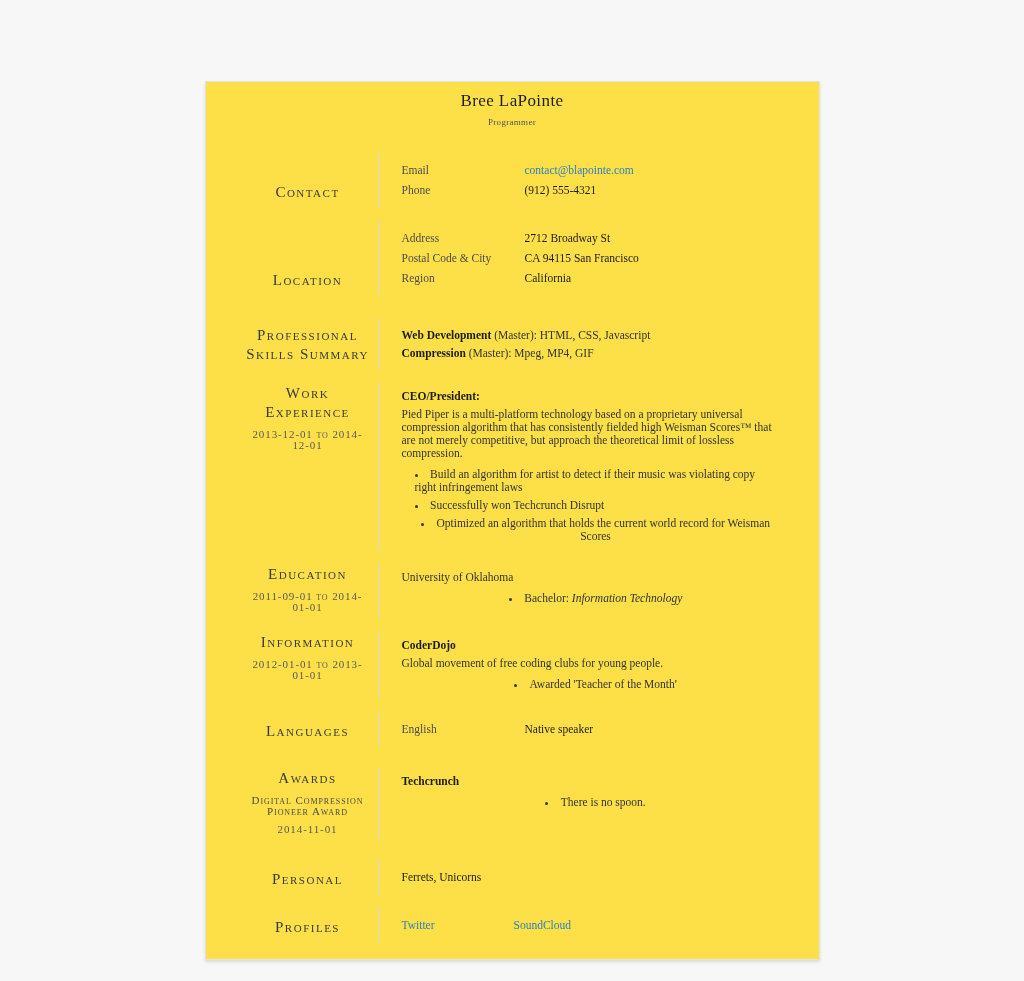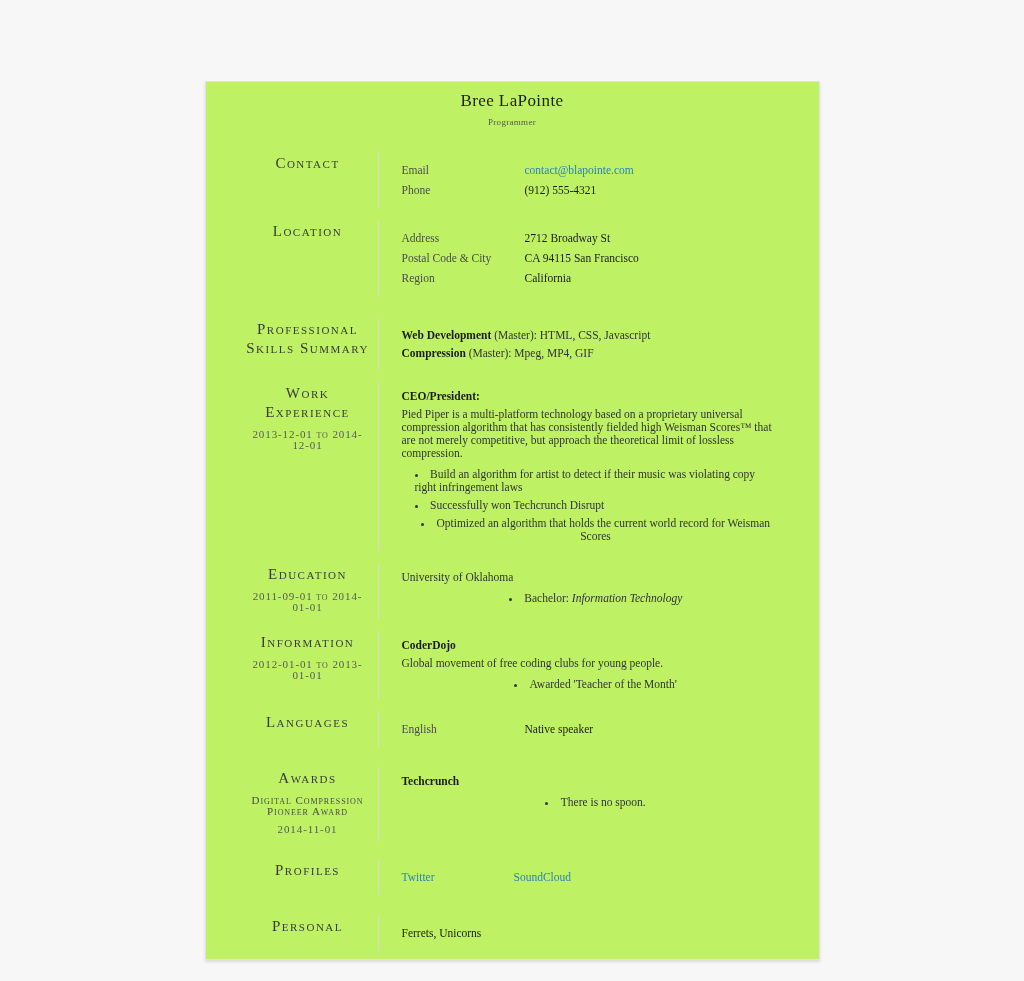--- a/index.html
+++ b/index.html
@@ -7,21 +7,21 @@
     margin: 0; padding: 0;
     width: 1024px; height: 981px;
     background: #f7f7f7;
     font-family: "Liberation Serif", "DejaVu Serif", serif;
     overflow: hidden;
   }
   .card {
     width: 615px;
     height: 879px;
     margin: 81px auto 0;
-    background: #bef264;
+    background: #fde047;
     border: 1px solid #e3e3e3;
     box-shadow: 0 2px 3px rgba(0,0,0,0.12);
     padding-top: 8px;
     overflow: hidden;
   }
   
   .header { text-align: center; margin-bottom: 24px; }
   .name { font-size: 17px; line-height: 22px; color: #1f1f1f; letter-spacing: 0.4px; }
   .job-label { font-size: 9px; line-height: 12px; color: #555; margin-top: 4px; letter-spacing: 0.3px; }
 
@@ -31,21 +31,21 @@
   .section.gap-md  { margin-bottom: 20px; }
   .section.gap-sm2 { margin-bottom: 18px; }
 
   .sec-left {
     width: 172px; flex-shrink: 0;
     padding: 2px 8px 6px 40px;
     text-align: center;
     display: flex; flex-direction: column;
     justify-content: flex-start; align-items: center;
   }
-  .section.center .sec-left { justify-content: flex-start; }
+  .section.center .sec-left { justify-content: flex-end; }
   .sec-right {
     flex: 1;
     border-left: 1px solid #d9d9d9;
     padding: 8px 42px 8px 23px;
   }
   .sec-title {
     font-variant: small-caps;
     font-size: 15px; line-height: 19px;
     letter-spacing: 1.5px;
     color: #3a3a3a;
@@ -204,34 +204,34 @@
       <div class="sec-date">2014-11-01</div>
     </div>
     <div class="sec-right">
       <div class="strong-line">Techcrunch</div>
       <ul class="bullets">
         <li>There is no spoon.</li>
       </ul>
     </div>
   </section>
 
+  <section class="section center">
+    <div class="sec-left">
+      <div class="sec-title">Personal</div>
+    </div>
+    <div class="sec-right">
+      <div class="plain-value">Ferrets, Unicorns</div>
+    </div>
+  </section>
+
   <section class="section center gap-md">
     <div class="sec-left">
       <div class="sec-title">Profiles</div>
     </div>
     <div class="sec-right">
       <div class="profiles-row">
         <div class="profile-cell"><a class="link">Twitter</a></div>
         <div class="profile-cell"><a class="link">SoundCloud</a></div>
       </div>
     </div>
   </section>
 
-  <section class="section center">
-    <div class="sec-left">
-      <div class="sec-title">Personal</div>
-    </div>
-    <div class="sec-right">
-      <div class="plain-value">Ferrets, Unicorns</div>
-    </div>
-  </section>
-
 </div>
 
 </body></html>

